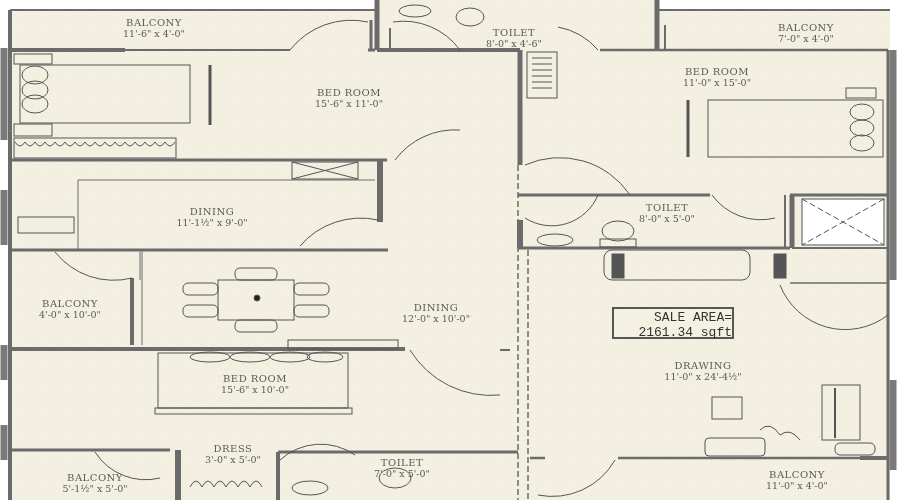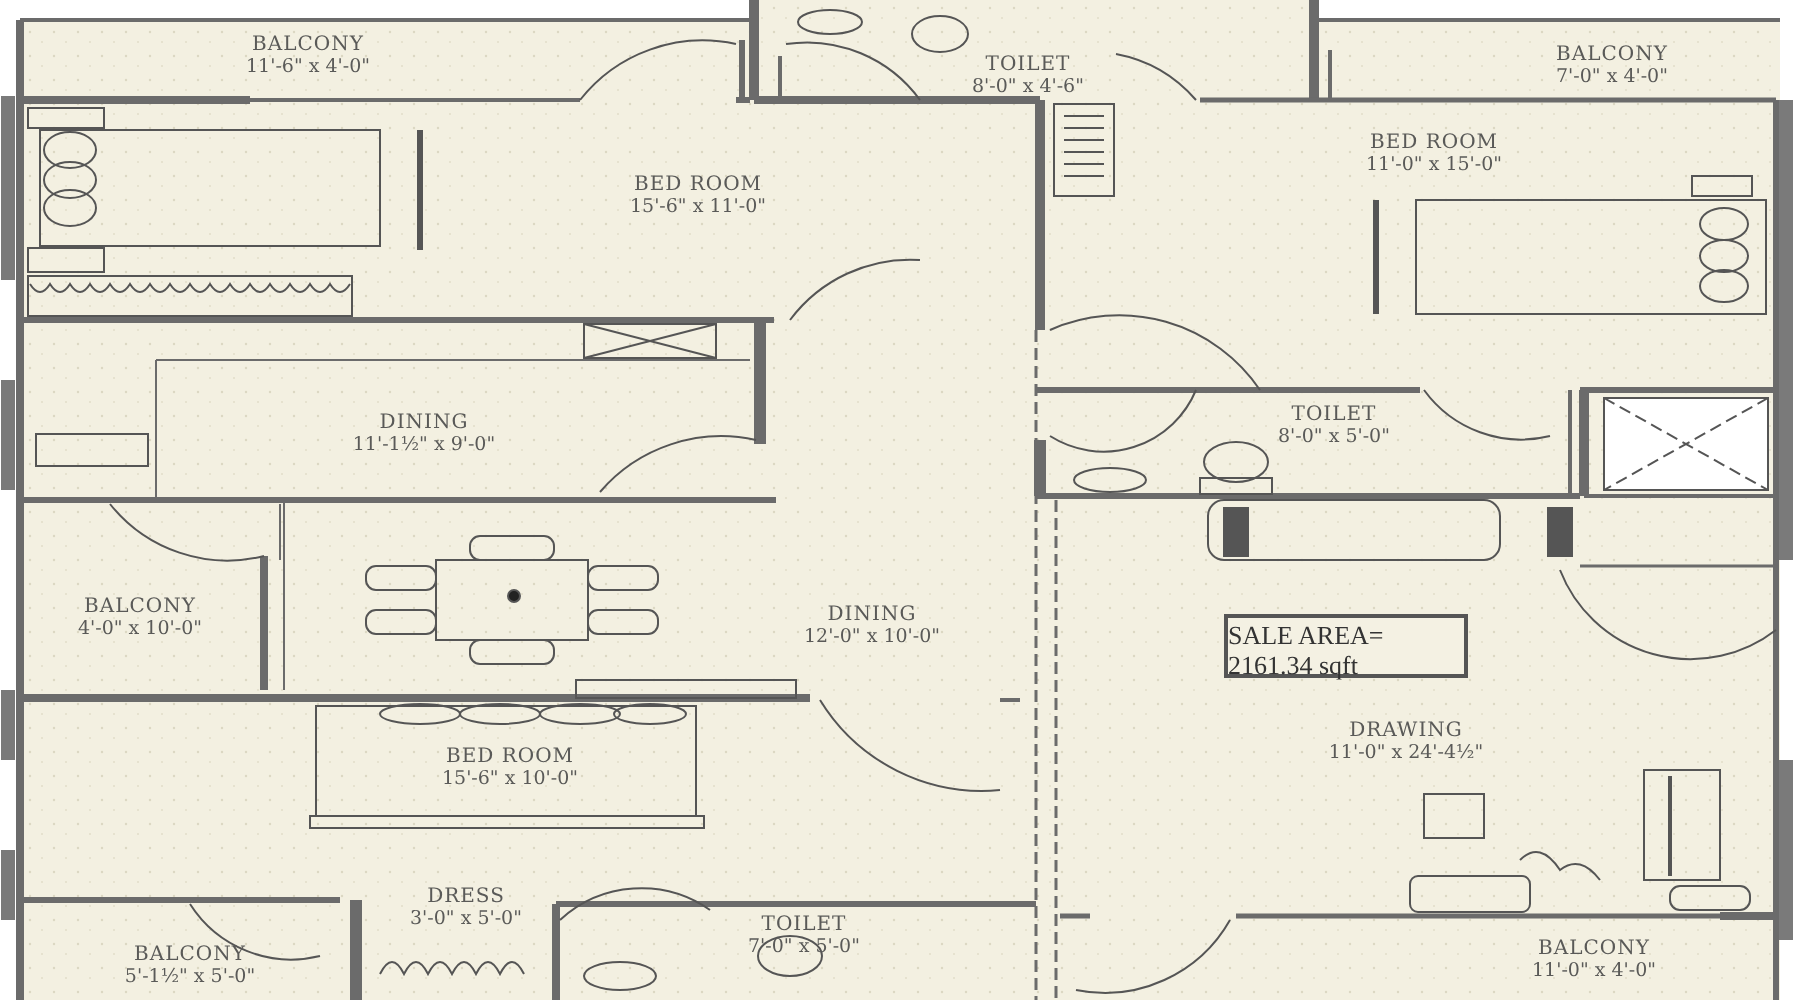--- a/index.html
+++ b/index.html
@@ -1,21 +1,21 @@
 <!DOCTYPE html>
 <html><head>
 <meta charset="utf-8">
 <style>
   html,body{margin:0;padding:0;background:#ffffff;}
   #plan{position:relative;width:900px;height:500px;overflow:hidden;background:#ffffff;}
   svg{position:absolute;left:0;top:0;}
   .lbl{position:absolute;font-family:"DejaVu Serif",serif;color:#5a5a58;text-align:center;line-height:11px;transform:translateX(-50%);white-space:nowrap;}
   .lbl .n{font-size:10px;letter-spacing:0.5px;}
   .lbl .d{font-size:9.5px;}
-  #sale{position:absolute;left:612px;top:307px;width:122px;height:32px;border:2px solid #555;background:#f4f1e3;font-family:Liberation Serif, serif;color:#333;text-align:left;font-size:13px;line-height:15px;box-sizing:border-box;padding-top:1px;}
+  #sale{position:absolute;left:612px;top:307px;width:122px;height:32px;border:2px solid #555;background:#f4f1e3;font-family:Liberation Mono, monospace;color:#333;text-align:right;font-size:13px;line-height:15px;box-sizing:border-box;padding-top:1px;}
 </style>
 </head>
 <body>
 
 <div id="plan">
 <svg width="900" height="500" viewBox="0 0 900 500">
   <defs>
     <pattern id="speck" width="12" height="12" patternUnits="userSpaceOnUse">
       <rect width="12" height="12" fill="#f3f0e1"></rect>
       <circle cx="3" cy="4" r="0.6" fill="#dcd8c3"></circle>

